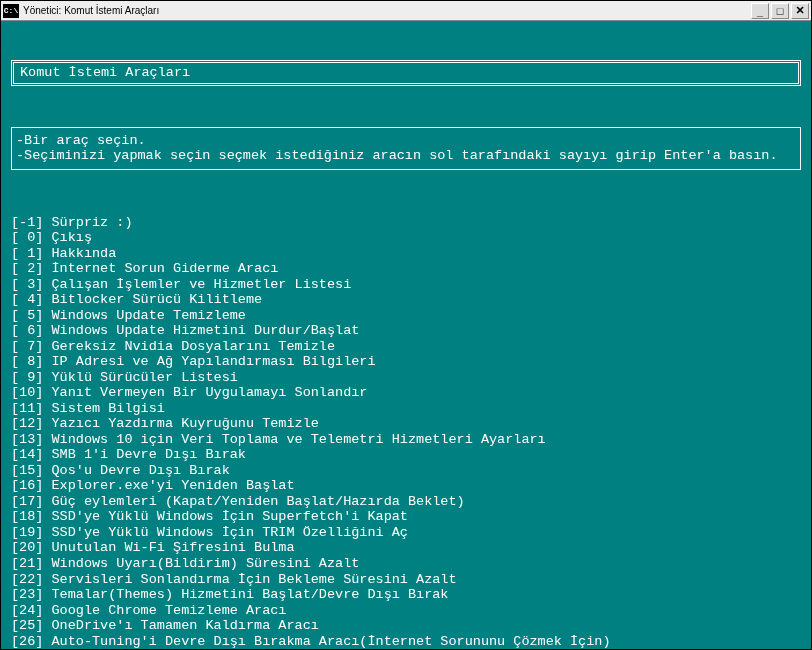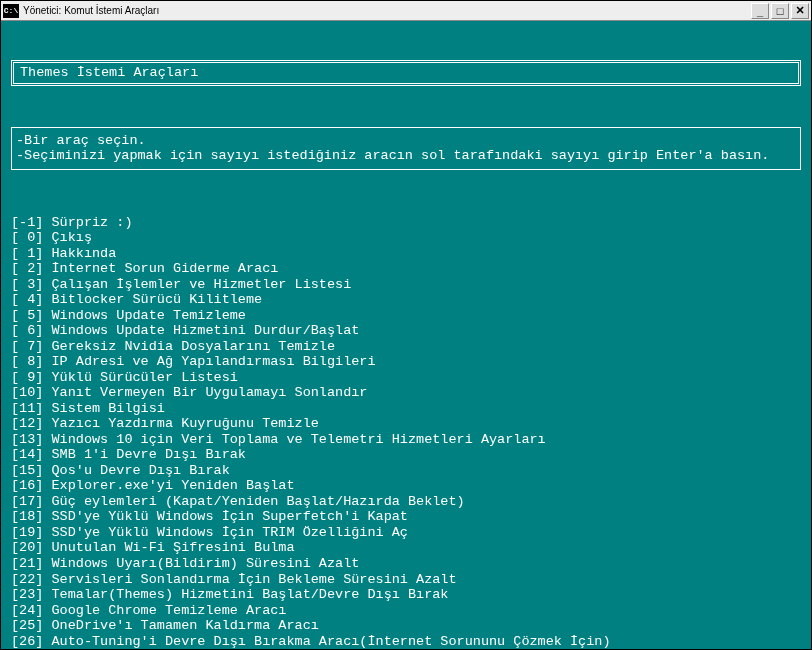--- a/index.html
+++ b/index.html
@@ -106,19 +106,19 @@
     <div class="titlebar-icon">C:\</div>
     <div class="titlebar-text">Yönetici:  Komut İstemi Araçları</div>
     <div class="window-controls">
       <div class="window-btn">_</div>
       <div class="window-btn">□</div>
       <div class="window-btn">✕</div>
     </div>
   </div>
   <div class="terminal">
     <div class="header-box">
-      <span>Themes İstemi Araçları</span>
+      <span>Komut İstemi Araçları</span>
     </div>
-    <div class="instructions-box"><div>-Bir araç seçin.</div><div>-Seçiminizi yapmak için sayıyı istediğiniz aracın sol tarafındaki sayıyı girip Enter'a basın.</div></div>
+    <div class="instructions-box"><div>-Bir araç seçin.</div><div>-Seçiminizi yapmak seçin seçmek istediğiniz aracın sol tarafındaki sayıyı girip Enter'a basın.</div></div>
     <div class="menu-items"><div class="menu-item">[-1] Sürpriz :)</div><div class="menu-item">[ 0] Çıkış</div><div class="menu-item">[ 1] Hakkında</div><div class="menu-item">[ 2] İnternet Sorun Giderme Aracı</div><div class="menu-item">[ 3] Çalışan İşlemler ve Hizmetler Listesi</div><div class="menu-item">[ 4] Bitlocker Sürücü Kilitleme</div><div class="menu-item">[ 5] Windows Update Temizleme</div><div class="menu-item">[ 6] Windows Update Hizmetini Durdur/Başlat</div><div class="menu-item">[ 7] Gereksiz Nvidia Dosyalarını Temizle</div><div class="menu-item">[ 8] IP Adresi ve Ağ Yapılandırması Bilgileri</div><div class="menu-item">[ 9] Yüklü Sürücüler Listesi</div><div class="menu-item">[10] Yanıt Vermeyen Bir Uygulamayı Sonlandır</div><div class="menu-item">[11] Sistem Bilgisi</div><div class="menu-item">[12] Yazıcı Yazdırma Kuyruğunu Temizle</div><div class="menu-item">[13] Windows 10 için Veri Toplama ve Telemetri Hizmetleri Ayarları</div><div class="menu-item">[14] SMB 1'i Devre Dışı Bırak</div><div class="menu-item">[15] Qos'u Devre Dışı Bırak</div><div class="menu-item">[16] Explorer.exe'yi Yeniden Başlat</div><div class="menu-item">[17] Güç eylemleri (Kapat/Yeniden Başlat/Hazırda Beklet)</div><div class="menu-item">[18] SSD'ye Yüklü Windows İçin Superfetch'i Kapat</div><div class="menu-item">[19] SSD'ye Yüklü Windows İçin TRIM Özelliğini Aç</div><div class="menu-item">[20] Unutulan Wi-Fi Şifresini Bulma</div><div class="menu-item">[21] Windows Uyarı(Bildirim) Süresini Azalt</div><div class="menu-item">[22] Servisleri Sonlandırma İçin Bekleme Süresini Azalt</div><div class="menu-item">[23] Temalar(Themes) Hizmetini Başlat/Devre Dışı Bırak</div><div class="menu-item">[24] Google Chrome Temizleme Aracı</div><div class="menu-item">[25] OneDrive'ı Tamamen Kaldırma Aracı</div><div class="menu-item">[26] Auto-Tuning'i Devre Dışı Bırakma Aracı(İnternet Sorununu Çözmek İçin)</div></div>
     
   </div>
 </div>
 
 </body></html>

